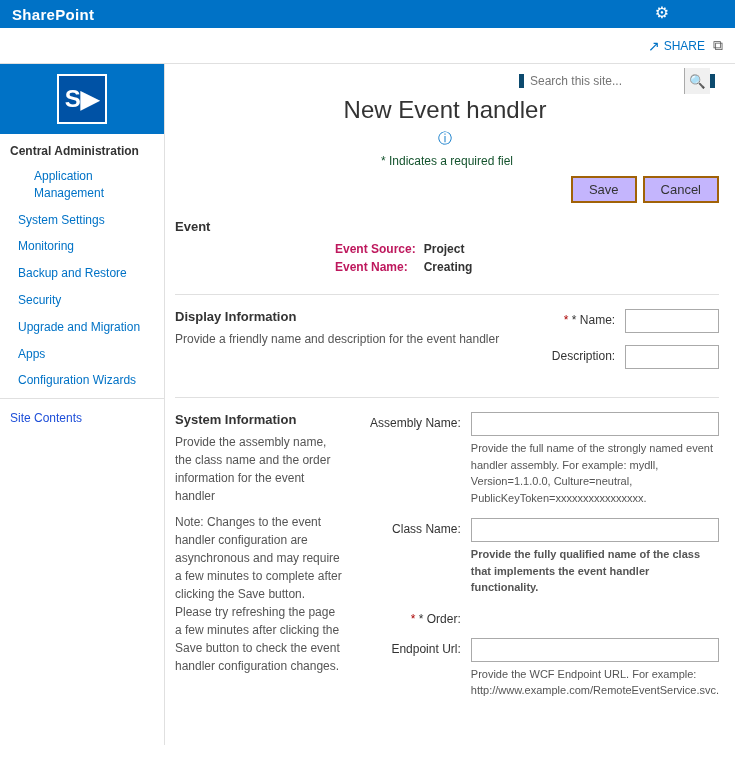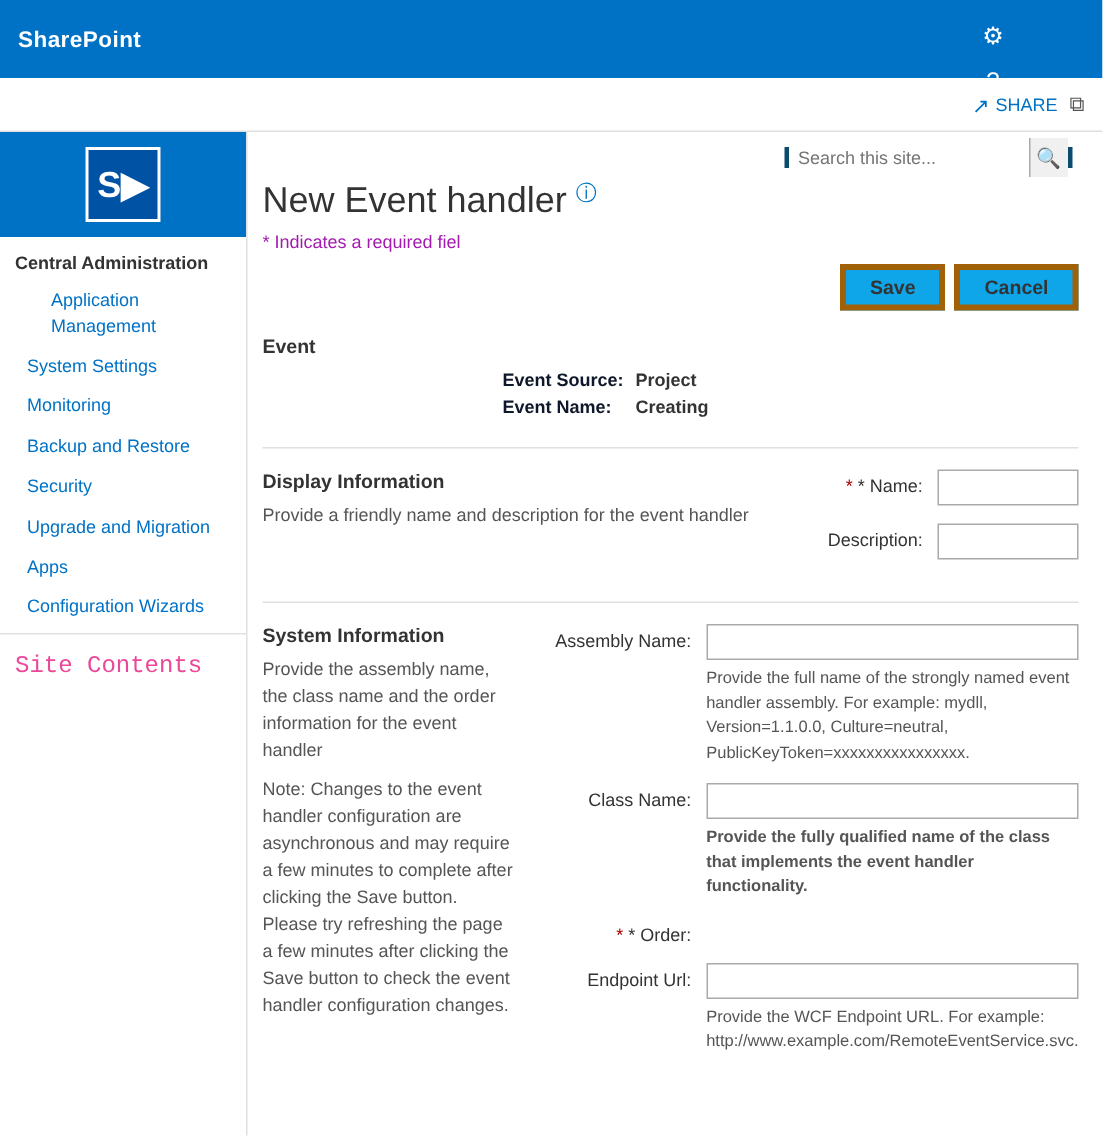--- a/index.html
+++ b/index.html
@@ -1,19 +1,19 @@
 <!DOCTYPE html>
 <html><head>
   <meta charset="utf-8">
   <style>
     * { box-sizing: border-box; margin: 0; padding: 0; }
     body { font-family: 'Segoe UI', Tahoma, Geneva, Verdana, sans-serif; font-size: 13px; color: #333; background: #fff; width: 735px; height: 757px; overflow: hidden; }
 
     
-    .top-bar { background: #0072c6; height: 52px; display: flex; align-items: center; padding: 0 12px; justify-content: space-between; }
+    .top-bar { background: #0072c6; height: 28px; display: flex; align-items: center; padding: 0 12px; justify-content: space-between; }
     .top-bar-left { color: #fff; font-size: 15px; font-weight: 600; letter-spacing: 0.3px; }
     .top-bar-right { display: flex; align-items: center; gap: 12px; color: #fff; font-size: 12px; flex-direction: column; }
     .top-bar-right .account { display: flex; align-items: center; gap: 4px; cursor: pointer; }
     .top-bar-right .icon-btn { color: #fff; cursor: pointer; font-size: 16px; }
 
     
     .second-bar { height: 36px; background: #fff; border-bottom: 1px solid #e0e0e0; display: flex; align-items: center; justify-content: flex-end; padding: 0 12px; gap: 8px; }
     .share-btn { display: flex; align-items: center; gap: 4px; font-size: 12px; color: #0072c6; cursor: pointer; border: none; background: none; }
     .second-bar-icon { font-size: 14px; color: #555; cursor: pointer; }
 
@@ -21,36 +21,36 @@
     .main-layout { display: flex; height: calc(757px - 76px); }
 
     
     .sidebar { width: 165px; min-width: 165px; background: #fff; border-right: 1px solid #e0e0e0; padding: 0; overflow-y: auto; }
     .sidebar-logo { background: #0072c6; height: 70px; display: flex; align-items: center; justify-content: center; }
     .sp-logo { width: 50px; height: 50px; background: #0052a5; display: flex; align-items: center; justify-content: center; color: #fff; font-size: 22px; font-weight: bold; border: 2px solid #fff; }
     .sidebar-section-title { font-size: 12px; font-weight: 600; color: #333; padding: 10px 10px 5px 10px; }
     .sidebar-item { padding: 5px 10px 5px 18px; font-size: 12px; color: #0072c6; cursor: pointer; line-height: 1.4; }
     .sidebar-item.sub { padding-left: 10px; margin-left: 24px; }
     .sidebar-divider { border: none; border-top: 1px solid #e0e0e0; margin: 4px 0; }
-    .site-contents { padding: 8px 10px; font-size: 16px; color: #ec4899; cursor: pointer; font-family: Liberation Mono, monospace; }
+    .site-contents { padding: 8px 10px; font-size: 12px; color: #1d4ed8; cursor: pointer; }
 
     
     .content { flex: 1; overflow-y: auto; padding: 0; }
-    .search-box { display: flex; align-items: center; border: 3px solid #0c4a6e; height: 14px; }
+    .search-box { display: flex; align-items: center; border: 5px solid #0c4a6e; height: 14px; }
     .search-input { border: none; outline: none; font-size: 12px; padding: 0 6px; width: 160px; color: #999; }
     .search-btn { background: #f0f0f0; border: none; border-left: 1px solid #aaa; height: 26px; width: 26px; cursor: pointer; display: flex; align-items: center; justify-content: center; color: #0072c6; }
-    .page-title { font-size: 24px; font-weight: 300; color: #333; display: flex; align-items: flex-start; gap: 6px; }
+    .page-title { font-size: 24px; font-weight: 300; color: #333; display: flex; align-items: center; gap: 6px; flex-direction: column; }
     .info-icon { color: #0072c6; font-size: 14px; cursor: pointer; }
 
     
     .action-buttons { display: flex; justify-content: flex-end; gap: 6px; margin-bottom: 16px; }
-    .btn { padding: 4px 16px; font-size: 13px; cursor: pointer; border: 4px solid #a16207; background: #0ea5e9; color: #333; font-weight: bold; }
+    .btn { padding: 4px 16px; font-size: 13px; cursor: pointer; border: 2px solid #a16207; background: #c4b5fd; color: #333; }
     .event-table { display: table; }
     .event-row { display: table-row; }
-    .event-key { display: table-cell; font-size: 12px; font-weight: 600; color: #0f172a; padding-right: 8px; padding-bottom: 4px; white-space: nowrap; }
+    .event-key { display: table-cell; font-size: 12px; font-weight: 600; color: #be185d; padding-right: 8px; padding-bottom: 4px; white-space: nowrap; }
     .event-val { display: table-cell; font-size: 12px; color: #333; font-weight: 600; }
 
     
     .form-field { display: flex; align-items: flex-start; margin-bottom: 12px; }
     .field-label { min-width: 110px; font-size: 12px; color: #333; padding-top: 4px; text-align: right; padding-right: 10px; }
     .field-input { flex: 1; }
     .field-input input[type=text] { width: 100%; border: 1px solid #aaa; height: 24px; padding: 0 4px; font-size: 12px; outline: none; }
 
     .divider-line { border: none; border-top: 1px solid #e0e0e0; margin: 14px 0; }
 
@@ -117,21 +117,21 @@
 
     <div style="padding: 8px 20px 6px 10px;">
       <div class="page-title">
         <span>New Event handler</span>
         <span class="info-icon">ⓘ</span>
       </div>
     </div>
 
     <div style="padding: 0 16px 20px 10px;">
 
-      <div style="text-align:left; font-size:12px; color:#a21caf; margin-bottom:8px;">* Indicates a required fiel</div>
+      <div style="text-align:center; font-size:12px; color:#14532d; margin-bottom:8px;">* Indicates a required fiel</div>
 
       <div class="action-buttons">
         <button class="btn">Save</button>
         <button class="btn">Cancel</button>
       </div>
 
       <div style="margin-bottom:16px;">
         <div style="font-size:13px; font-weight:600; color:#333; margin-bottom:8px;">Event</div>
         <div style="margin-left:160px;">
           <div class="event-table">

